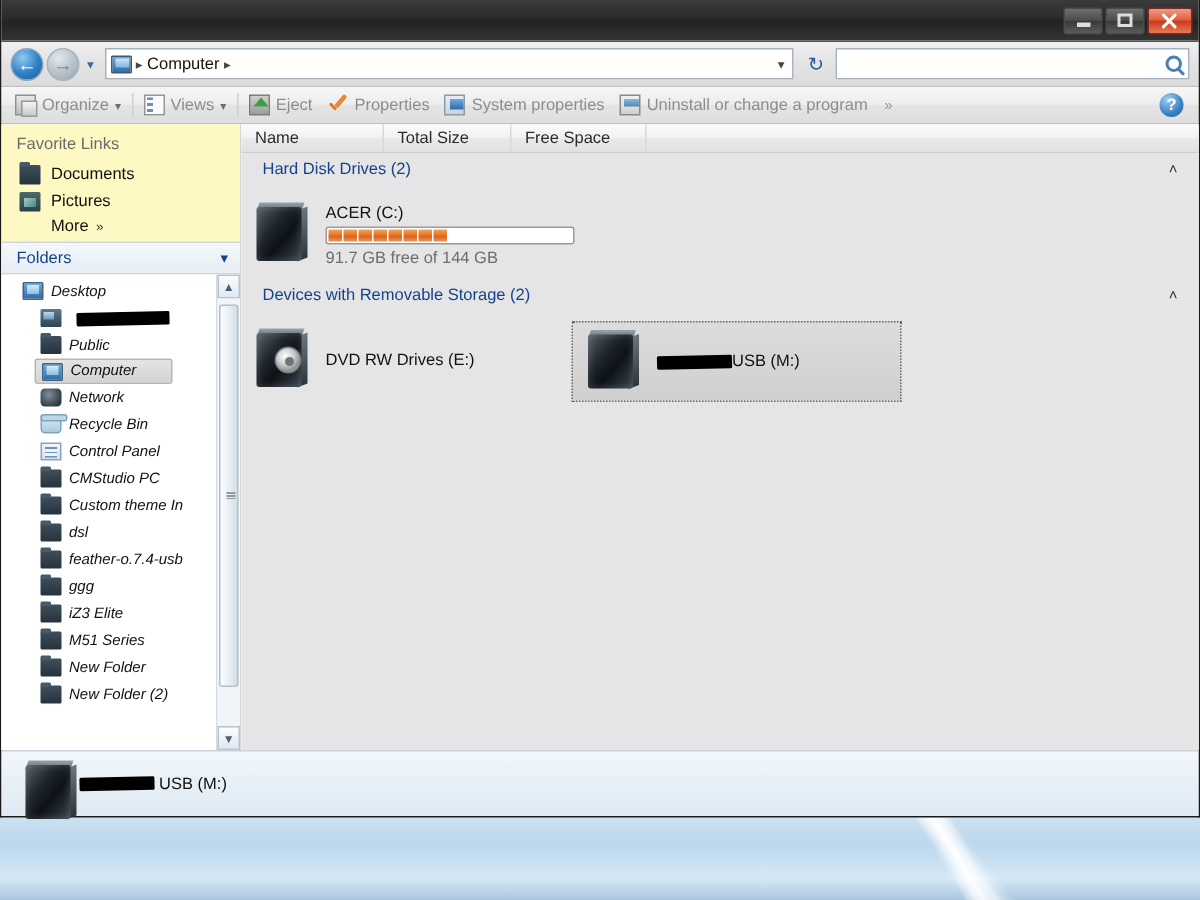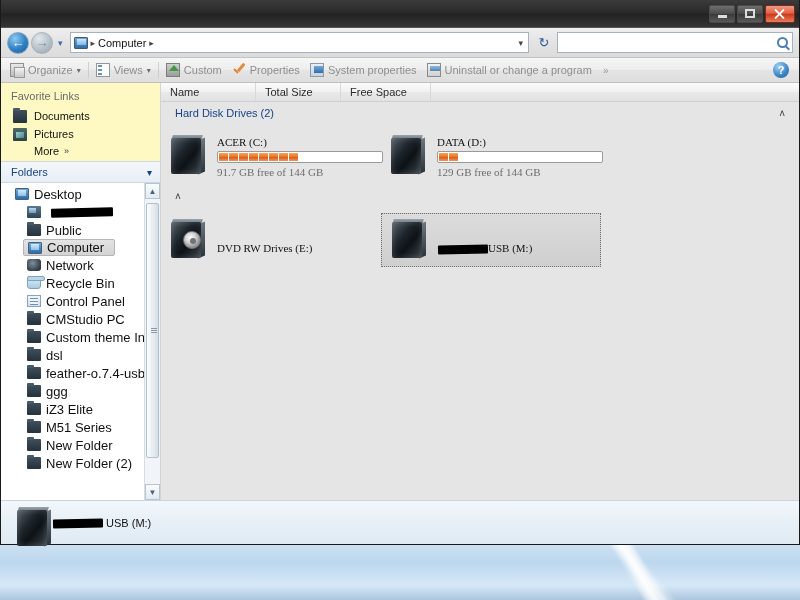--- a/index.html
+++ b/index.html
@@ -238,21 +238,21 @@
     padding: 4px 8px 4px 10px;
     background: linear-gradient(180deg,#f3f7fa 0%,#e7eef5 100%);
     border-top:1px solid #cdd7e0; border-bottom:1px solid #cdd7e0;
     color:#15428b; font-size:11px;
   }
   #folders-header .chev { color:#15428b; font-size:10px; }
   #treewrap { flex:1; display:flex; min-height:0; background:#fff; position:relative; }
   #tree { flex:1; overflow:hidden; padding-top:2px; }
   .tree-item {
     display:flex; align-items:center; gap:5px;
-    height:18px; padding-left:14px; font-size:13px; color:#111; white-space:nowrap;
+    height:18px; padding-left:14px; font-size:10px; color:#111; white-space:nowrap;font-style:italic;
   }
   .tree-item.indent1 { padding-left:26px; }
   .tree-item.selected {
     background: linear-gradient(180deg,#e4e4e4,#d3d3d3);
     border:1px solid #b5b5b5; border-radius:2px;
     margin-left:22px; padding-left:4px; width:92px; height:17px;
   }
   .t-icon { width:14px; height:12px; flex:0 0 auto; position:relative; }
   .icon-desktop {
     background: linear-gradient(180deg,#6fa8dc,#2e6ca6); border:1px solid #44627e; border-radius:1px;
@@ -328,22 +328,22 @@
     display:flex; align-items:center; justify-content:space-between;
     padding: 5px 14px 2px 14px;
     color:#15428b; font-size:11px;
   }
   .group-header .gh-chev { color:#2b2b2b; font-size:10px; }
   .group-rule {
     height:1px; margin: 2px 14px 0 14px; background:#dfe6ec;
   }
   .drive-row { display:flex; padding: 6px 0 4px 0; }
   .drive-tile {
-    display:flex; align-items:center; gap:10px;
-    padding: 4px 6px; width: 220px; font-family: Liberation Serif, serif;
+    display:flex; align-items:flex-start; gap:10px;
+    padding: 4px 6px; width: 220px;
   }
   .drive-tile.selected {
     background: linear-gradient(180deg,#dcdcdc,#cfcfcf);
     border:1px dotted #6b6b6b;
     width: 220px;
   }
   .hdd-icon {
     width:40px; height:44px; flex:0 0 auto; position:relative;
   }
   .hdd-icon .body {
@@ -462,21 +462,21 @@
     </div>
     <div class="tb-sep"></div>
     <div class="tb-item">
       <span class="ico ico-views"></span>
       <span>Views</span>
       <span class="tb-caret">▾</span>
     </div>
     <div class="tb-sep"></div>
     <div class="tb-item">
       <span class="ico ico-eject"></span>
-      <span>Custom</span>
+      <span>Eject</span>
     </div>
     <div class="tb-item">
       <span class="ico ico-props"></span>
       <span>Properties</span>
     </div>
     <div class="tb-item">
       <span class="ico ico-sysprops"></span>
       <span>System properties</span>
     </div>
     <div class="tb-item">
@@ -619,37 +619,23 @@
                   <span class="seg"></span>
                   <span class="seg"></span>
                   <span class="seg"></span>
                   <span class="seg"></span>
                   <span class="seg"></span>
                   <span class="seg"></span>
                 </div>
                 <div class="drive-free">91.7 GB free of 144 GB</div>
               </div>
             </div>
-            <div class="drive-tile">
-              <div class="hdd-icon">
-                <span class="top"></span>
-                <span class="side"></span>
-                <span class="body"></span>
-              </div>
-              <div class="drive-info">
-                <div class="drive-name"><span>DATA (D:)</span></div>
-                <div class="meter">
-                  <span class="seg"></span>
-                  <span class="seg"></span>
-                </div>
-                <div class="drive-free">129 GB free of 144 GB</div>
-              </div>
-            </div>
           </div>
           <div class="group-header">
+            <span>Devices with Removable Storage (2)</span>
             <span class="gh-chev">˄</span>
           </div>
           <div class="group-rule"></div>
           <div class="drive-row">
             <div class="drive-tile">
               <div class="hdd-icon dvd-icon">
                 <span class="top"></span>
                 <span class="side"></span>
                 <span class="body"></span>
                 <span class="disc"></span>

